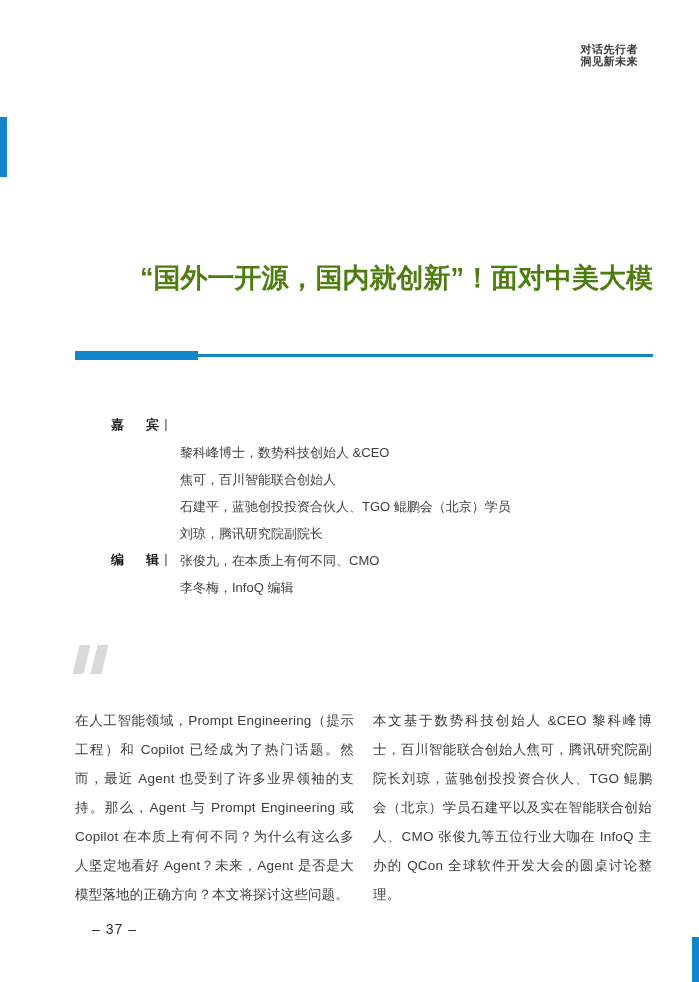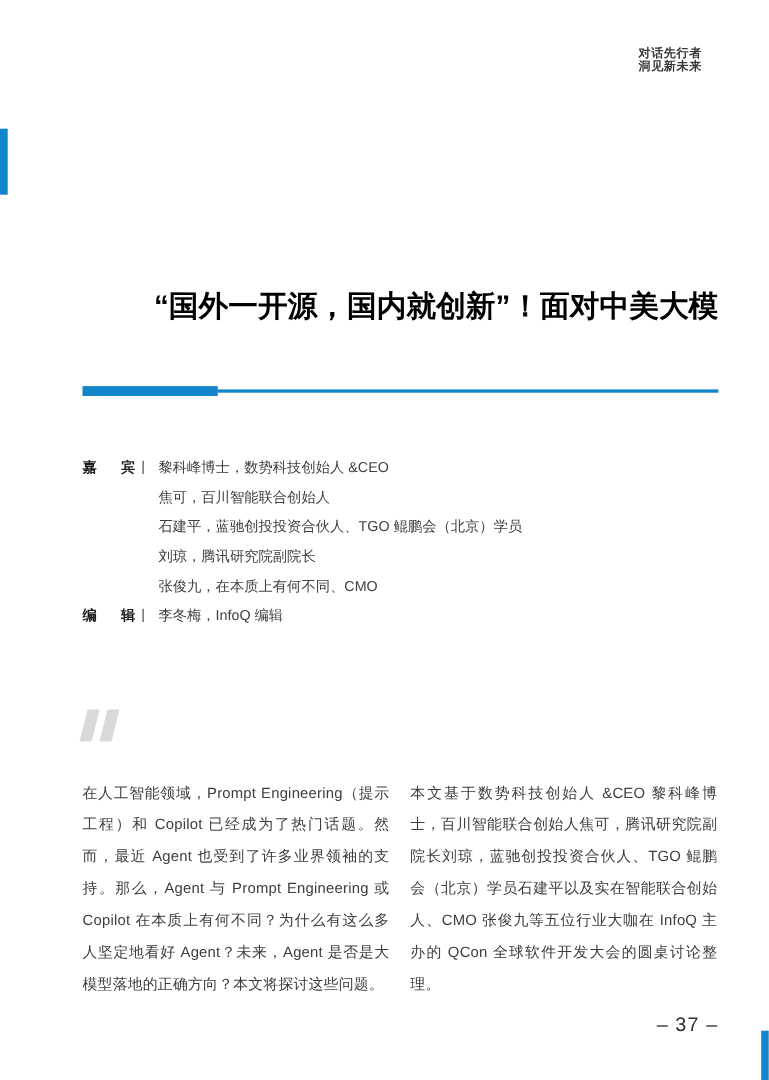--- a/index.html
+++ b/index.html
@@ -36,48 +36,49 @@
   
   .title {
     position: absolute;
     top: 261px;
     left: 75px;
     right: 46px;
     text-align: right;
     font-size: 27px;
     line-height: 35px;
     font-weight: 700;
-    color: #000000;
+    color: #4d7c0f;
   }
 
   
   .rule { position: absolute; top: 351px; left: 75px; right: 46px; height: 9px; }
   .rule .thick { position: absolute; left: 0; top: 0; width: 123px; height: 9px; background: #1285cb; }
   .rule .thin  { position: absolute; left: 123px; right: 0; top: 3px; height: 3px; background: #1285cb; }
 
   
   .people { position: absolute; top: 416px; left: 75px; right: 46px; }
   .people-row { display: flex; align-items: flex-start; height: 27px; font-size: 13px; color: #3f3f3f; }
   .p-label {
     display: inline-block;
     width: 48px;
     font-weight: 700;
     color: #1d1d1d;
     text-align: justify;
     text-align-last: justify;
+    margin-left: 36px;
   }
   .p-bar {
     display: inline-block;
     width: 8px;
     margin: 0 10px 0 3px;
     text-align: center;
     color: #4a4a4a;
     font-weight: 400;
   }
-  .p-name { flex: 1; }
+  .p-name { flex: 1; margin-top: 28px; }
 
   
   .quote-mark { position: absolute; top: 645px; left: 76px; display: flex; gap: 7px; }
   .quote-stroke {
     width: 11px;
     height: 29px;
     background: #d9d9d9;
     transform: skewX(-14deg);
     border-radius: 1px;
   }
@@ -96,24 +97,24 @@
     line-height: 29px;
     color: #3d3d3d;
     text-align: justify;
     letter-spacing: 0.2px;
   }
 
   
   .page-number {
     position: absolute;
     top: 921px;
-    left: 75px;
+    left: 92px;
     width: 578px;
-    text-align: right;
-    font-size: 18px;
+    text-align: left;
+    font-size: 14px;
     color: #2e2e2e;
     letter-spacing: 1px;
   }
 </style>
 </head>
 <body>
 
 <div class="page">
 
   <div class="edge-bar left"></div>

